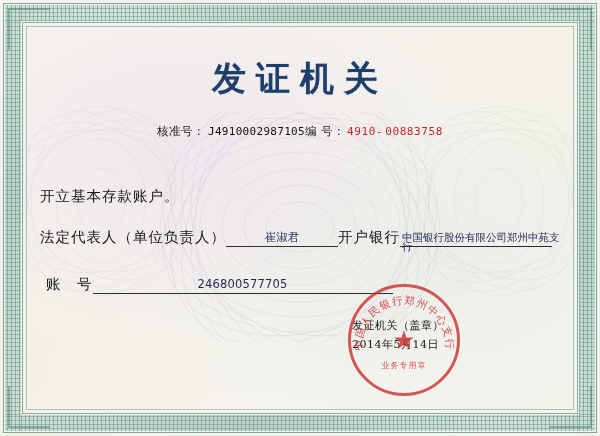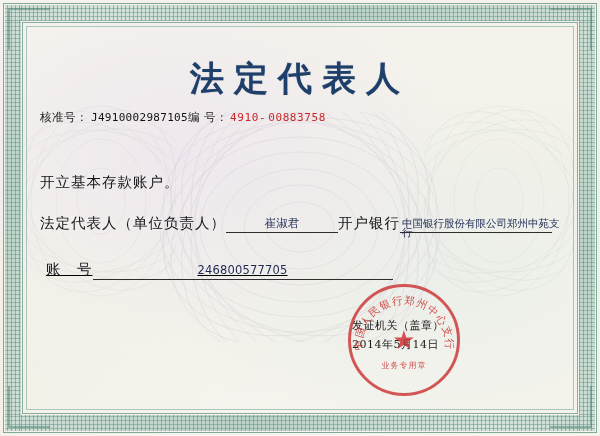--- a/index.html
+++ b/index.html
@@ -118,22 +118,22 @@
     font-weight: bold;
     letter-spacing: 10px;
     color: #1f3f6b;
     text-shadow: 0 0 1px rgba(31,63,107,0.4);
     white-space: nowrap;
   }
 
   .row-approval {
     display: flex;
     align-items: baseline;
-    justify-content: flex-start;
-    margin-top: 8px;
+    justify-content: center;
+    margin-top: 22px;
     padding: 0 6px;
     font-size: 11px;
     color: #222;
   }
   .approval-left, .approval-right {
     display: flex;
     align-items: baseline;
     white-space: nowrap;
   }
   .lbl-cn {
@@ -213,24 +213,23 @@
     position: absolute;
     left: 2px;
     top: 14px;
     font-size: 10.5px;
     color: #1e2a55;
     line-height: 13px;
   }
 
   .row-account {
     display: flex;
-    align-items: center;
+    align-items: flex-end;
     padding: 0 6px;
     margin-top: 26px;
-    text-decoration: underline;
   }
 
   
   .seal {
     position: absolute;
     left: 348px;
     top: 284px;
     width: 112px;
     height: 112px;
     pointer-events: none;
@@ -335,21 +334,21 @@
       <ellipse cx="75" cy="100" rx="70" ry="95" transform="rotate(100 75 100)"></ellipse>
       <ellipse cx="75" cy="100" rx="70" ry="95" transform="rotate(125 75 100)"></ellipse>
       <ellipse cx="75" cy="100" rx="70" ry="95" transform="rotate(150 75 100)"></ellipse>
       <ellipse cx="75" cy="100" rx="45" ry="62"></ellipse>
       <ellipse cx="75" cy="100" rx="24" ry="33"></ellipse>
     </g>
   </svg>
 
   <div class="content">
 
-    <div class="title">法定代表人</div>
+    <div class="title">发证机关</div>
 
     <div class="row-approval">
       <div class="approval-left">
         <span class="lbl-cn">核准号：</span>
         <span class="val-mono">J4910002987105</span>
       </div>
       <div class="approval-right">
         <span class="lbl-cn">编 号：</span>
         <span class="val-red">4910-</span>
         <span class="val-red">00883758</span>

